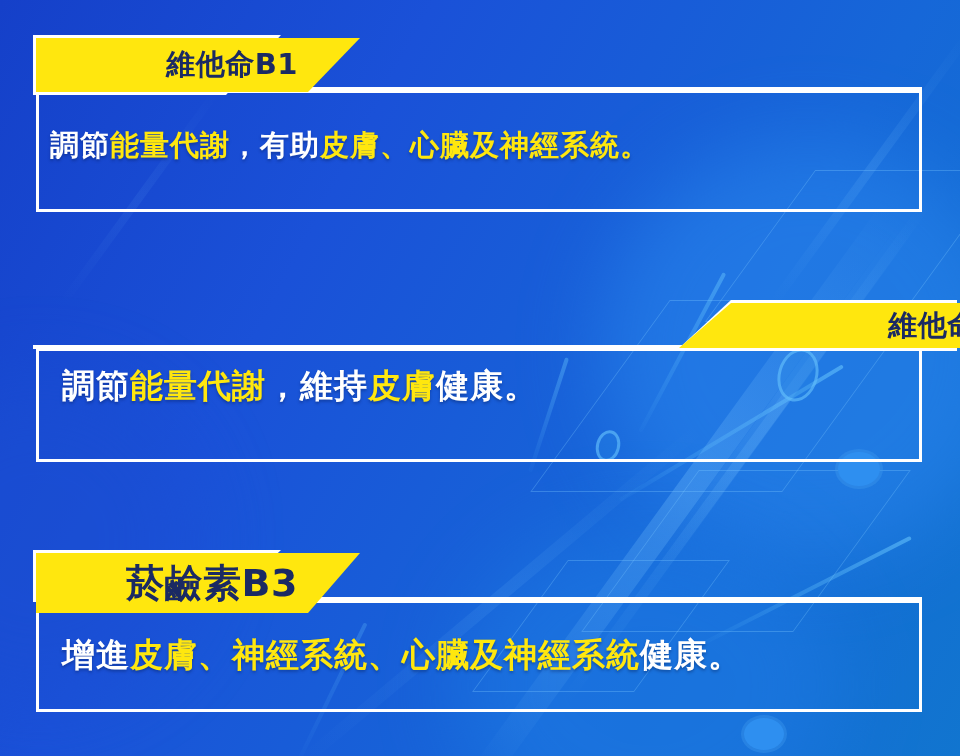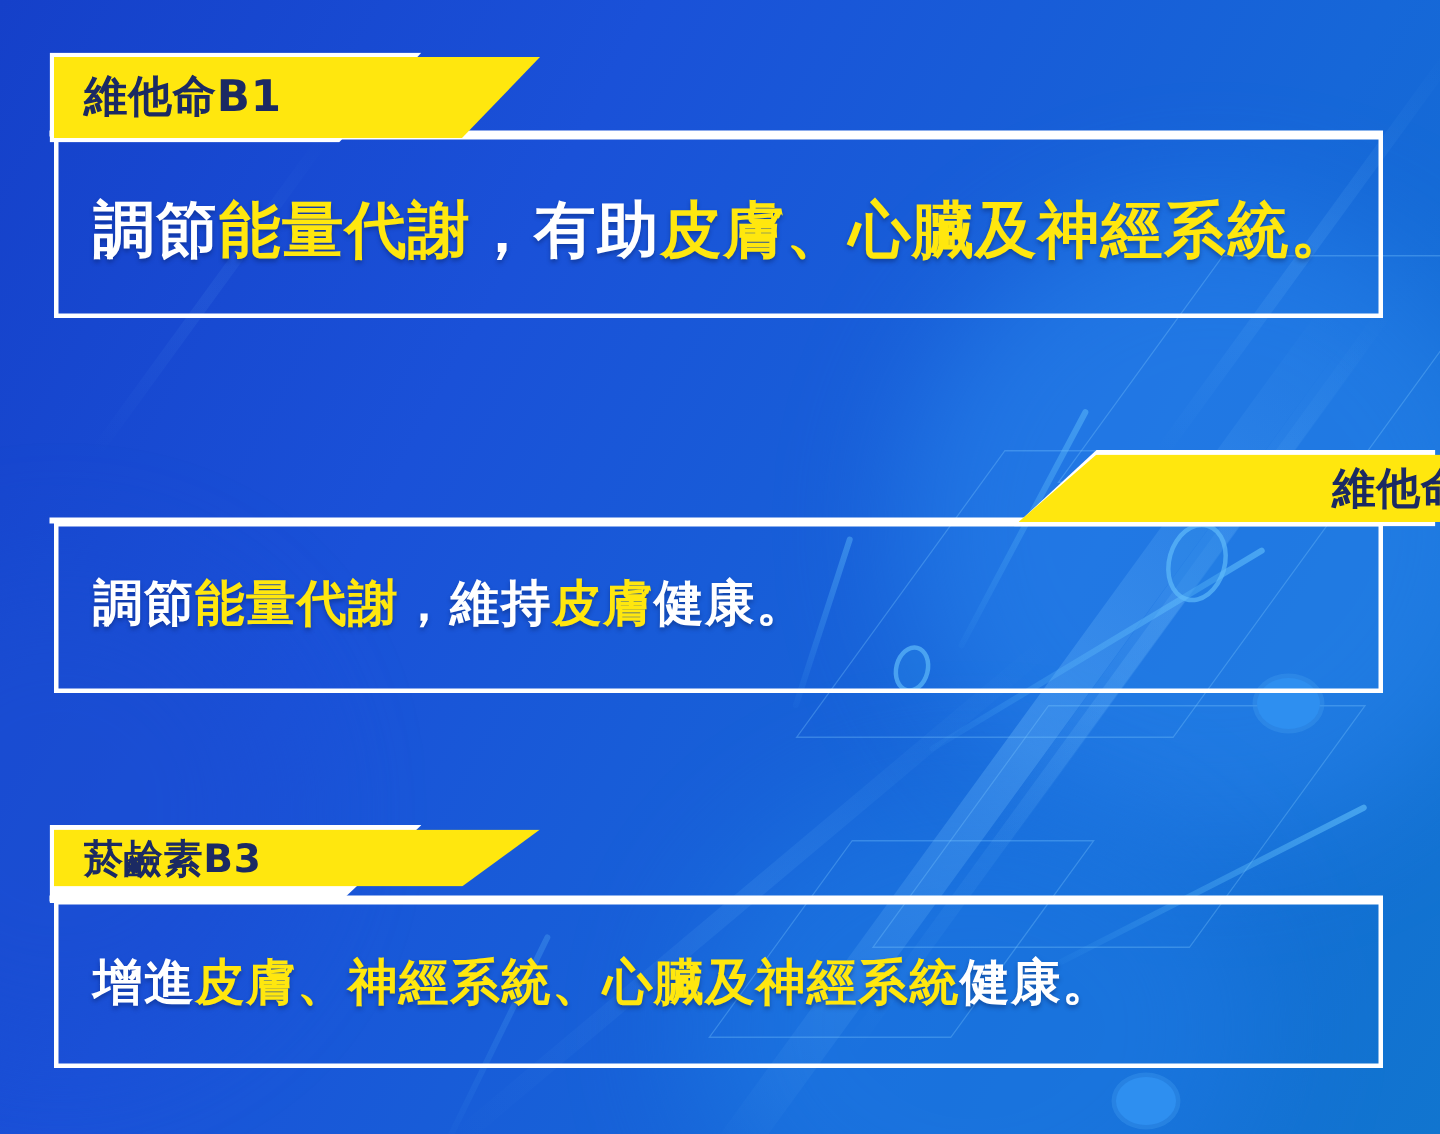--- a/index.html
+++ b/index.html
@@ -105,21 +105,21 @@
     font-weight: bold;
     letter-spacing: .5px;
     display: flex;
     align-items: center;
     white-space: nowrap;
     z-index: 4;
   }
   .tab-left {  
     clip-path: polygon(0 0, 100% 0, calc(100% - 52px) 100%, 0 100%);
     padding: 0 62px 0 20px;
-    justify-content: flex-start;
+    justify-content: flex-end;
   }
   .tab-right { 
     clip-path: polygon(52px 0, 100% 0, 100% 100%, 0 100%);
     padding: 0 18px 0 66px;
     justify-content: flex-end;
   }
 
   
   .tab-stroke {
     position: absolute;
@@ -195,49 +195,49 @@
 
     <div class="frame" style="left:36px; top:90px; width:886px; height:122px;"></div>
 
     <div class="tab-stroke tab-stroke-left" style="left:33px; top:35px; width:248px; height:60px;"></div>
     <div class="tab-stroke" style="left:33px; top:87px; width:889px; height:4px;"></div>
 
     <div class="tab tab-left" style="left:36px; top:38px; width:242px; height:54px; font-size:29px;">
       <span class="cjk">維他命B1</span>
     </div>
 
-    <div class="body-text cjk" style="left:62px; top:126px; font-size:41px;">
+    <div class="body-text cjk" style="left:50px; top:126px; font-size:29px;">
       <span>調節</span><span class="hl" style="color: rgb(255, 231, 14);">能量代謝</span><span>，有助</span><span class="hl" style="color: rgb(255, 231, 14);">皮膚、心臟及神經系統</span><span class="hl" style="color: rgb(255, 231, 14);">。</span>
     </div>
   </div>
 
   <div class="card">
 
     <div class="frame" style="left:36px; top:348px; width:886px; height:114px;"></div>
 
     <div class="tab-stroke tab-stroke-right" style="left:676px; top:300px; width:281px; height:51px;"></div>
     <div class="tab-stroke" style="left:33px; top:345px; width:889px; height:4px;"></div>
 
     <div class="tab tab-right" style="left:679px; top:303px; width:275px; height:45px; font-size:29px;">
       <span class="cjk">維他命B2</span>
     </div>
 
-    <div class="body-text cjk" style="left:62px; top:380px; font-size:33px;">
+    <div class="body-text cjk" style="left:62px; top:364px; font-size:33px;">
       <span>調節</span><span class="hl" style="color: rgb(255, 231, 14);">能量代謝</span><span>，維持</span><span class="hl" style="color: rgb(255, 231, 14);">皮膚</span><span>健康。</span>
     </div>
   </div>
 
   <div class="card">
 
     <div class="frame" style="left:36px; top:600px; width:886px; height:112px;"></div>
 
     <div class="tab-stroke tab-stroke-left" style="left:33px; top:550px; width:248px; height:52px;"></div>
     <div class="tab-stroke" style="left:33px; top:597px; width:889px; height:4px;"></div>
 
-    <div class="tab tab-left" style="left:36px; top:553px; width:242px; height:38px; font-size:26px;">
+    <div class="tab tab-left" style="left:36px; top:553px; width:242px; height:60px; font-size:38px;">
       <span class="cjk">菸鹼素B3</span>
     </div>
 
     <div class="body-text cjk" style="left:62px; top:633px; font-size:33px;">
       <span>增進</span><span class="hl" style="color: rgb(255, 231, 14);">皮膚、神經系統、心臟及神經系統</span><span>健康。</span>
     </div>
   </div>
 
 </div>
 

